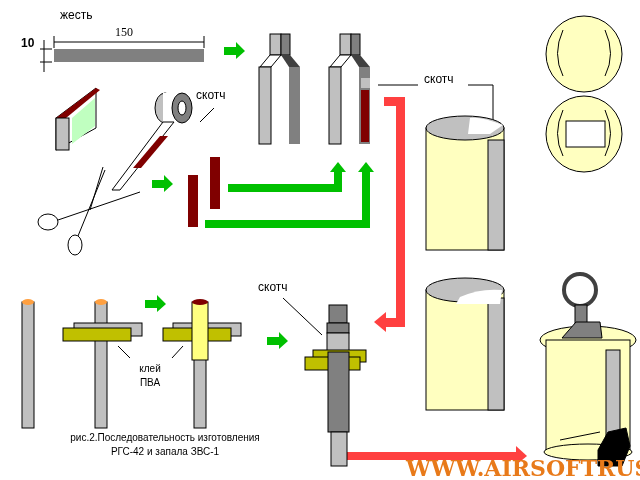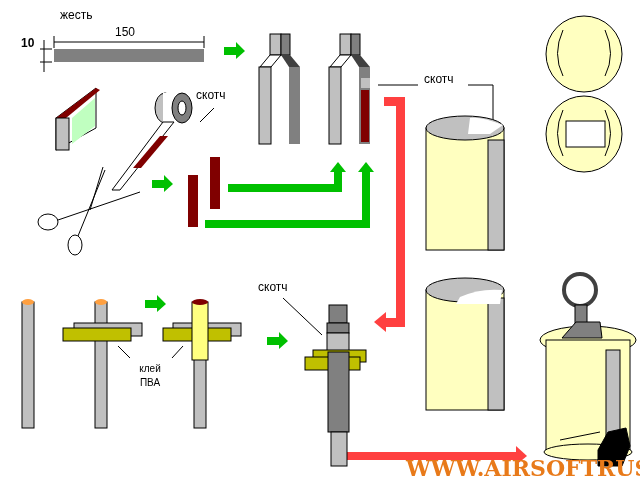--- a/index.html
+++ b/index.html
@@ -174,25 +174,27 @@
     <rect x="327" y="333" width="22" height="18" fill="#c0c0c0" stroke="#000"></rect>
     <rect x="313" y="350" width="53" height="12" fill="#c0c000" stroke="#000"></rect>
     <rect x="305" y="357" width="55" height="13" fill="#c0c000" stroke="#000"></rect>
     <rect x="328" y="352" width="21" height="80" fill="#808080" stroke="#000"></rect>
     <rect x="331" y="432" width="16" height="34" fill="#c0c0c0" stroke="#000"></rect>
   </g>
   <line x1="283" y1="298" x2="322" y2="335" stroke="#000"></line>
 </svg>
 
 <div class="lbl" style="left:60px;top:8px;">жесть</div>
-<div class="lbl" style="left:115px;top:25px;">150</div>
+<div class="lbl" style="left:115px;top:25px;font-family:Liberation Serif, serif;">150</div>
 <div class="lbl" style="left:21px;top:36px;font-weight:bold;">10</div>
 <div class="lbl" style="left:196px;top:88px;">скотч</div>
 <div class="lbl" style="left:424px;top:72px;">скотч</div>
 <div class="lbl" style="left:258px;top:280px;">скотч</div>
 <div class="cap" style="left:130px;top:362px;width:40px;">
   <div>клей</div>
   <div>ПВА</div>
 </div>
 <div class="cap" style="left:20px;top:431px;width:290px;">
+  <div>рис.2.Последовательность изготовления</div>
+  <div>РГС-42 и запала ЗВС-1</div>
 </div>
 <div class="wm" style="left:406px;top:455px;">WWW.AIRSOFTRUS.RU</div>
 </div>
 
 </body></html>

